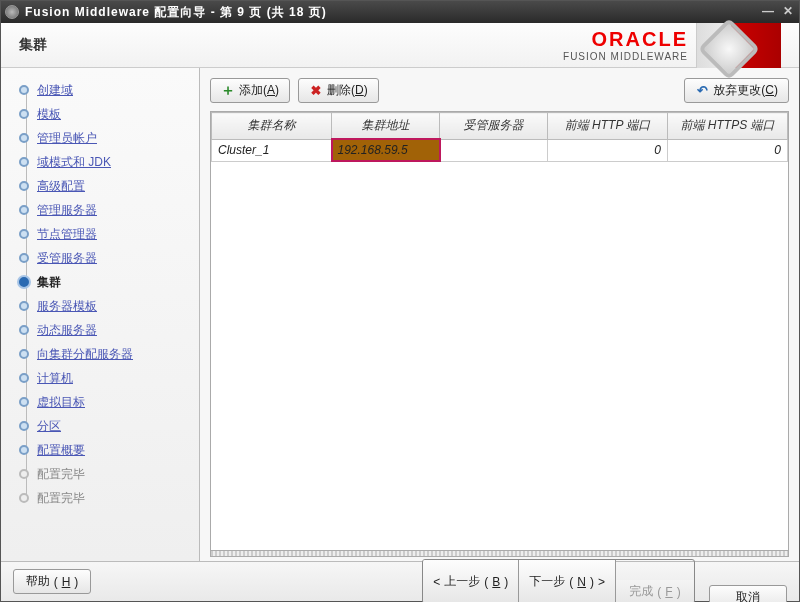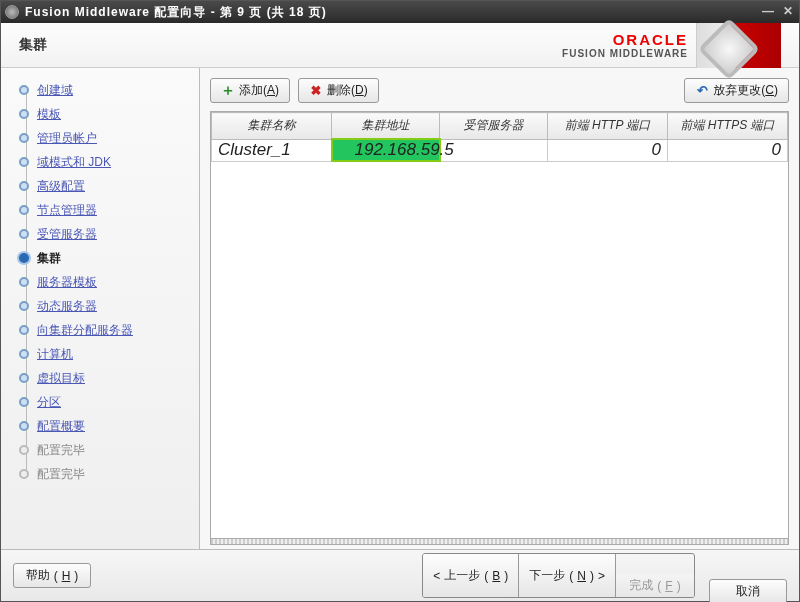--- a/index.html
+++ b/index.html
@@ -10,22 +10,22 @@
   .titlebar { background: linear-gradient(#4a4a4a, #2a2a2a); height: 22px; display: flex; align-items: center; color: #fff; font-weight: bold; padding: 0 4px; }
   .titlebar-icon { width: 14px; height: 14px; background: radial-gradient(#bbb,#666); border-radius: 50%; margin-right: 6px; border:1px solid #999;}
   .titlebar-title { flex: 1; font-size: 12px; letter-spacing: 1px;}
   .titlebar-btns { display: flex; gap: 6px; }
   .tb-btn { width: 14px; height: 14px; color: #ccc; font-size: 12px; line-height: 12px; text-align: center; cursor: pointer; }
   
   .header { height: 45px; background: linear-gradient(#fdfdfd,#f2f2f2); border-bottom: 1px solid #ccc; display: flex; align-items: center; padding: 0 18px; }
   .header-title { font-size: 14px; font-weight: bold; color: #333; flex: 1; }
   .header-logo { display: flex; align-items: center; gap: 8px; }
   .oracle-text { text-align: right; }
-  .oracle-brand { color: #e00; font-weight: bold; font-size: 15px; letter-spacing: 2px; }
-  .oracle-sub { font-size: 10px; letter-spacing: 1px; color: #555; font-weight: bold; padding-left: 6px;}
+  .oracle-brand { color: #e00; font-weight: bold; font-size: 20px; letter-spacing: 2px; }
+  .oracle-sub { font-size: 10px; letter-spacing: 1px; color: #555; font-weight: normal; padding-left: 6px;}
   .oracle-shape { width: 85px; height: 45px; position: relative; background: linear-gradient(to right,#ddd 0%,#eee 40%,#c00 40%,#a00 100%); border-left: 1px solid #ccc; }
   .oracle-shape::before { content:""; position:absolute; left:10px; top:4px; width:36px;height:36px;border:4px solid #bbb;border-radius:6px;transform:rotate(45deg);background:radial-gradient(#f8f8f8,#ccc);}
   
   .body-area { flex: 1; display: flex; min-height: 0; background: #f7f7f7;}
   
   .sidebar { width: 206px; border-right: 1px solid #bbb; padding: 10px 4px 10px 18px; background: linear-gradient(#fafafa,#efefef); overflow-y: auto;}
   .nav-list { list-style: none; }
   .nav-item { display: flex; align-items: center; height: 24px; position: relative; }
   .nav-dot { width: 10px; height: 10px; border-radius: 50%; border: 2px solid #999; background: #fff; flex-shrink: 0; position: relative; z-index: 1;}
   .nav-dot.done { border-color: #7a9fc7; background: #cde0f2;}
@@ -43,26 +43,26 @@
   .btn { display: inline-flex; align-items: center; gap: 4px; padding: 3px 10px; background: linear-gradient(#fdfdfd,#e6e6e6); border: 1px solid #999; border-radius: 3px; font-size: 12px; cursor: pointer; color:#222;}
   .btn .key { text-decoration: underline; }
   .ico { width:14px;height:14px;display:inline-flex;align-items:center;justify-content:center;font-weight:bold;}
   .ico-add { color:#2a8a2a;font-size:15px;}
   .ico-del { color:#c22;font-size:13px;}
   .ico-discard{ color:#2a6ab2;font-size:13px;}
   
   .table-wrap { flex: 1; border: 1px solid #aaa; background: #fff; overflow: auto; position:relative;}
   table { border-collapse: collapse; width: 100%; table-layout: fixed; font-style: italic; }
   th { background: linear-gradient(#fafafa,#e8e8e8); border: 1px solid #bbb; padding: 4px 4px; font-weight: normal; font-size: 12px; color:#333; height:26px;}
-  td { border: 1px solid #ccc; padding: 0 6px; height: 22px; font-size: 17px; text-align: right; color:#222;}
+  td { border: 1px solid #ccc; padding: 0 6px; height: 22px; font-size: 12px; text-align: right; color:#222;}
   td.tl { text-align: left; }
-  td.active { border: 2px solid #84cc16; padding: 0 22px; background:#22c55e;}
+  td.active { border: 2px solid #be185d; padding: 0 5px; background:#a16207;}
   .drag-handle{height:6px;background:repeating-linear-gradient(90deg,#ccc,#ccc 2px,#eee 2px,#eee 4px);border-top:1px solid #aaa;position:absolute;bottom:0;left:0;right:0;}
   
-  .footer { height: 52px; border-top: 1px solid #bbb; background: linear-gradient(#f6f6f6,#e9e9e9); display: flex; align-items: center; padding: 0 12px; }
+  .footer { height: 40px; border-top: 1px solid #bbb; background: linear-gradient(#f6f6f6,#e9e9e9); display: flex; align-items: center; padding: 0 12px; }
   .footer .spacer { flex: 1; }
   .footer .btn { min-width: 78px; justify-content: center;}
   .footer .btn.disabled { color: #999; cursor: default; background: linear-gradient(#f4f4f4,#e7e7e7); margin-top: 20px;}
   .nav-group { display:flex; border:1px solid #888; border-radius:3px; overflow:hidden;}
   .nav-group .btn { border:none; border-right:1px solid #999; border-radius:0;}
   .nav-group .btn:last-child{border-right:none;}
   
   .col1{width:120px;} .col2{width:108px;} .col3{width:108px;} .col4{width:120px;} .col5{width:120px;}
 </style>
 </head>
@@ -104,20 +104,24 @@
             <span class="nav-dot done"></span>
             <span class="nav-label">管理员帐户</span>
           </li>
           <li class="nav-item done">
             <span class="nav-dot done"></span>
             <span class="nav-label">域模式和 JDK</span>
           </li>
           <li class="nav-item done">
             <span class="nav-dot done"></span>
             <span class="nav-label">高级配置</span>
+          </li>
+          <li class="nav-item done">
+            <span class="nav-dot done"></span>
+            <span class="nav-label">管理服务器</span>
           </li>
           <li class="nav-item done">
             <span class="nav-dot done"></span>
             <span class="nav-label">节点管理器</span>
           </li>
           <li class="nav-item done">
             <span class="nav-dot done"></span>
             <span class="nav-label">受管服务器</span>
           </li>
           <li class="nav-item current">

